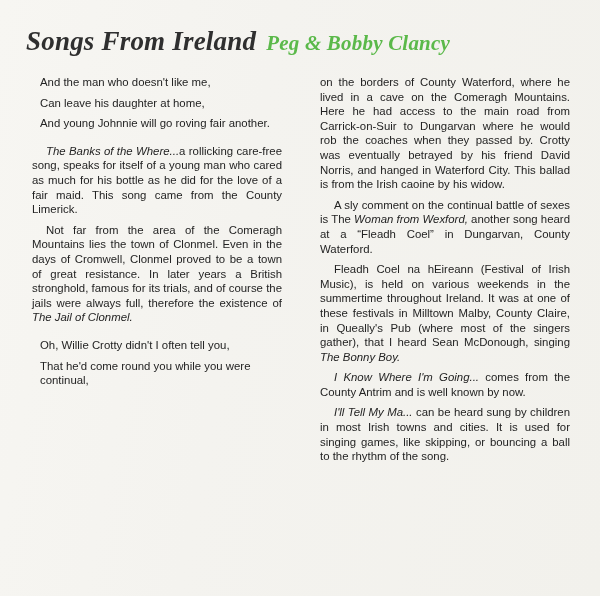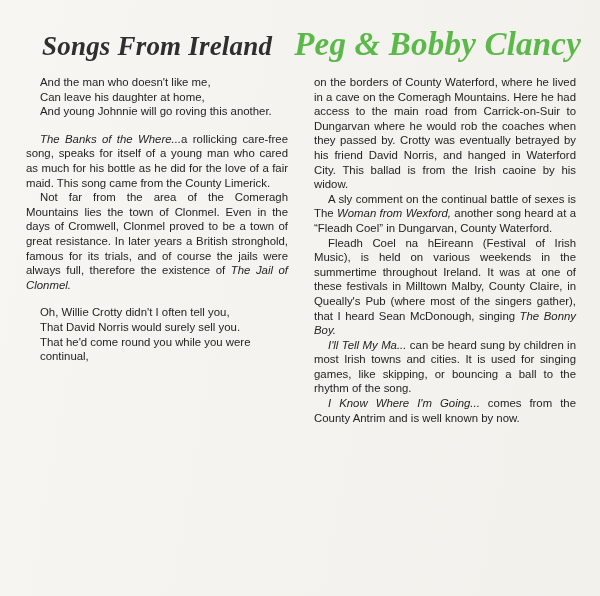--- a/index.html
+++ b/index.html
@@ -18,51 +18,51 @@
     width: 600px;
     height: 596px;
     box-sizing: border-box;
     padding: 22px 26px 14px 26px;
     background: linear-gradient(100deg, #f7f6f2 0%, #f4f3ef 40%, #f2f1ec 100%);
   }
   .title-row {
     display: flex;
     align-items: baseline;
     justify-content: flex-start;
-    gap: 22px;
-    margin: 4px 0 12px 16px;
+    gap: 10px;
+    margin: 4px 0 12px 0;
     white-space: nowrap;
   }
   .title-main {
     font-family: "Liberation Serif", serif;
     font-size: 27px;
     font-weight: bold;
     font-style: italic;
     color: #2f2f2f;
     letter-spacing: 0.2px;
   }
   .title-artist {
     font-family: "Liberation Serif", serif;
-    font-size: 33px;
+    font-size: 21px;
     font-weight: bold;
     font-style: italic;
     color: #5bb94a;
     letter-spacing: 0.2px;
   }
   .columns {
     display: flex;
     gap: 26px;
     align-items: flex-start;
   }
   .col {
     width: 262px;
     flex: 0 0 262px;
   }
   p {
-    margin: 0;
+    margin: 6px;
     font-family: "Liberation Sans", sans-serif;
     font-size: 11.4px;
     line-height: 14.6px;
     color: #232323;
     text-align: justify;
     text-justify: inter-word;
   }
   p.indent {
     text-indent: 14px;
   }
@@ -86,40 +86,39 @@
   <div class="title-row">
     <span class="title-main">Songs From Ireland</span>
     <span class="title-artist">Peg &amp; Bobby Clancy</span>
   </div>
 
   <div class="columns">
 
     <div class="col">
       <p class="verse">And the man who doesn't like me,</p>
       <p class="verse">Can leave his daughter at home,</p>
-      <p class="verse">And young Johnnie will go roving this another.</p>
+      <p class="verse">And young Johnnie will go roving fair another.</p>
 
       <p class="indent gap-top"><span class="it">The Banks of the Where...</span><span>a rollicking care-free song, speaks for itself of a young man who cared as much for his bottle as he did for the love of a fair maid. This song came from the County Limerick.</span></p>
 
       <p class="indent"><span>Not far from the area of the Comeragh Mountains lies the town of Clonmel. Even in the days of Cromwell, Clonmel proved to be a town of great resistance. In later years a British stronghold, famous for its trials, and of course the jails were always full, therefore the existence of </span><span class="it">The Jail of Clonmel.</span></p>
 
 
       <p class="verse gap-top">Oh, Willie Crotty didn't I often tell you,</p>
-      <p class="verse">That David Norris would surely sell you.</p>
       <p class="verse">That he'd come round you while you were continual,</p>
 
     </div>
 
     <div class="col">
       <p>on the borders of County Waterford, where he lived in a cave on the Comeragh Mountains. Here he had access to the main road from Carrick-on-Suir to Dungarvan where he would rob the coaches when they passed by. Crotty was eventually betrayed by his friend David Norris, and hanged in Waterford City. This ballad is from the Irish caoine by his widow.</p>
 
       <p class="indent"><span>A sly comment on the continual battle of sexes is The </span><span class="it">Woman from Wexford,</span><span> another song heard at a “Fleadh Coel” in Dungarvan, County Waterford.</span></p>
 
       <p class="indent"><span>Fleadh Coel na hEireann (Festival of Irish Music), is held on various weekends in the summertime throughout Ireland. It was at one of these festivals in Milltown Malby, County Claire, in Queally's Pub (where most of the singers gather), that I heard Sean McDonough, singing </span><span class="it">The Bonny Boy.</span></p>
 
 
+      <p class="indent"><span class="it">I Know Where I'm Going...</span><span> comes from the County Antrim and is well known by now.</span></p>
+
       <p class="indent"><span class="it">I'll Tell My Ma...</span><span> can be heard sung by children in most Irish towns and cities. It is used for singing games, like skipping, or bouncing a ball to the rhythm of the song.</span></p>
-
-      <p class="indent"><span class="it">I Know Where I'm Going...</span><span> comes from the County Antrim and is well known by now.</span></p>
     </div>
 
   </div>
 </div>
 
 </body></html>

